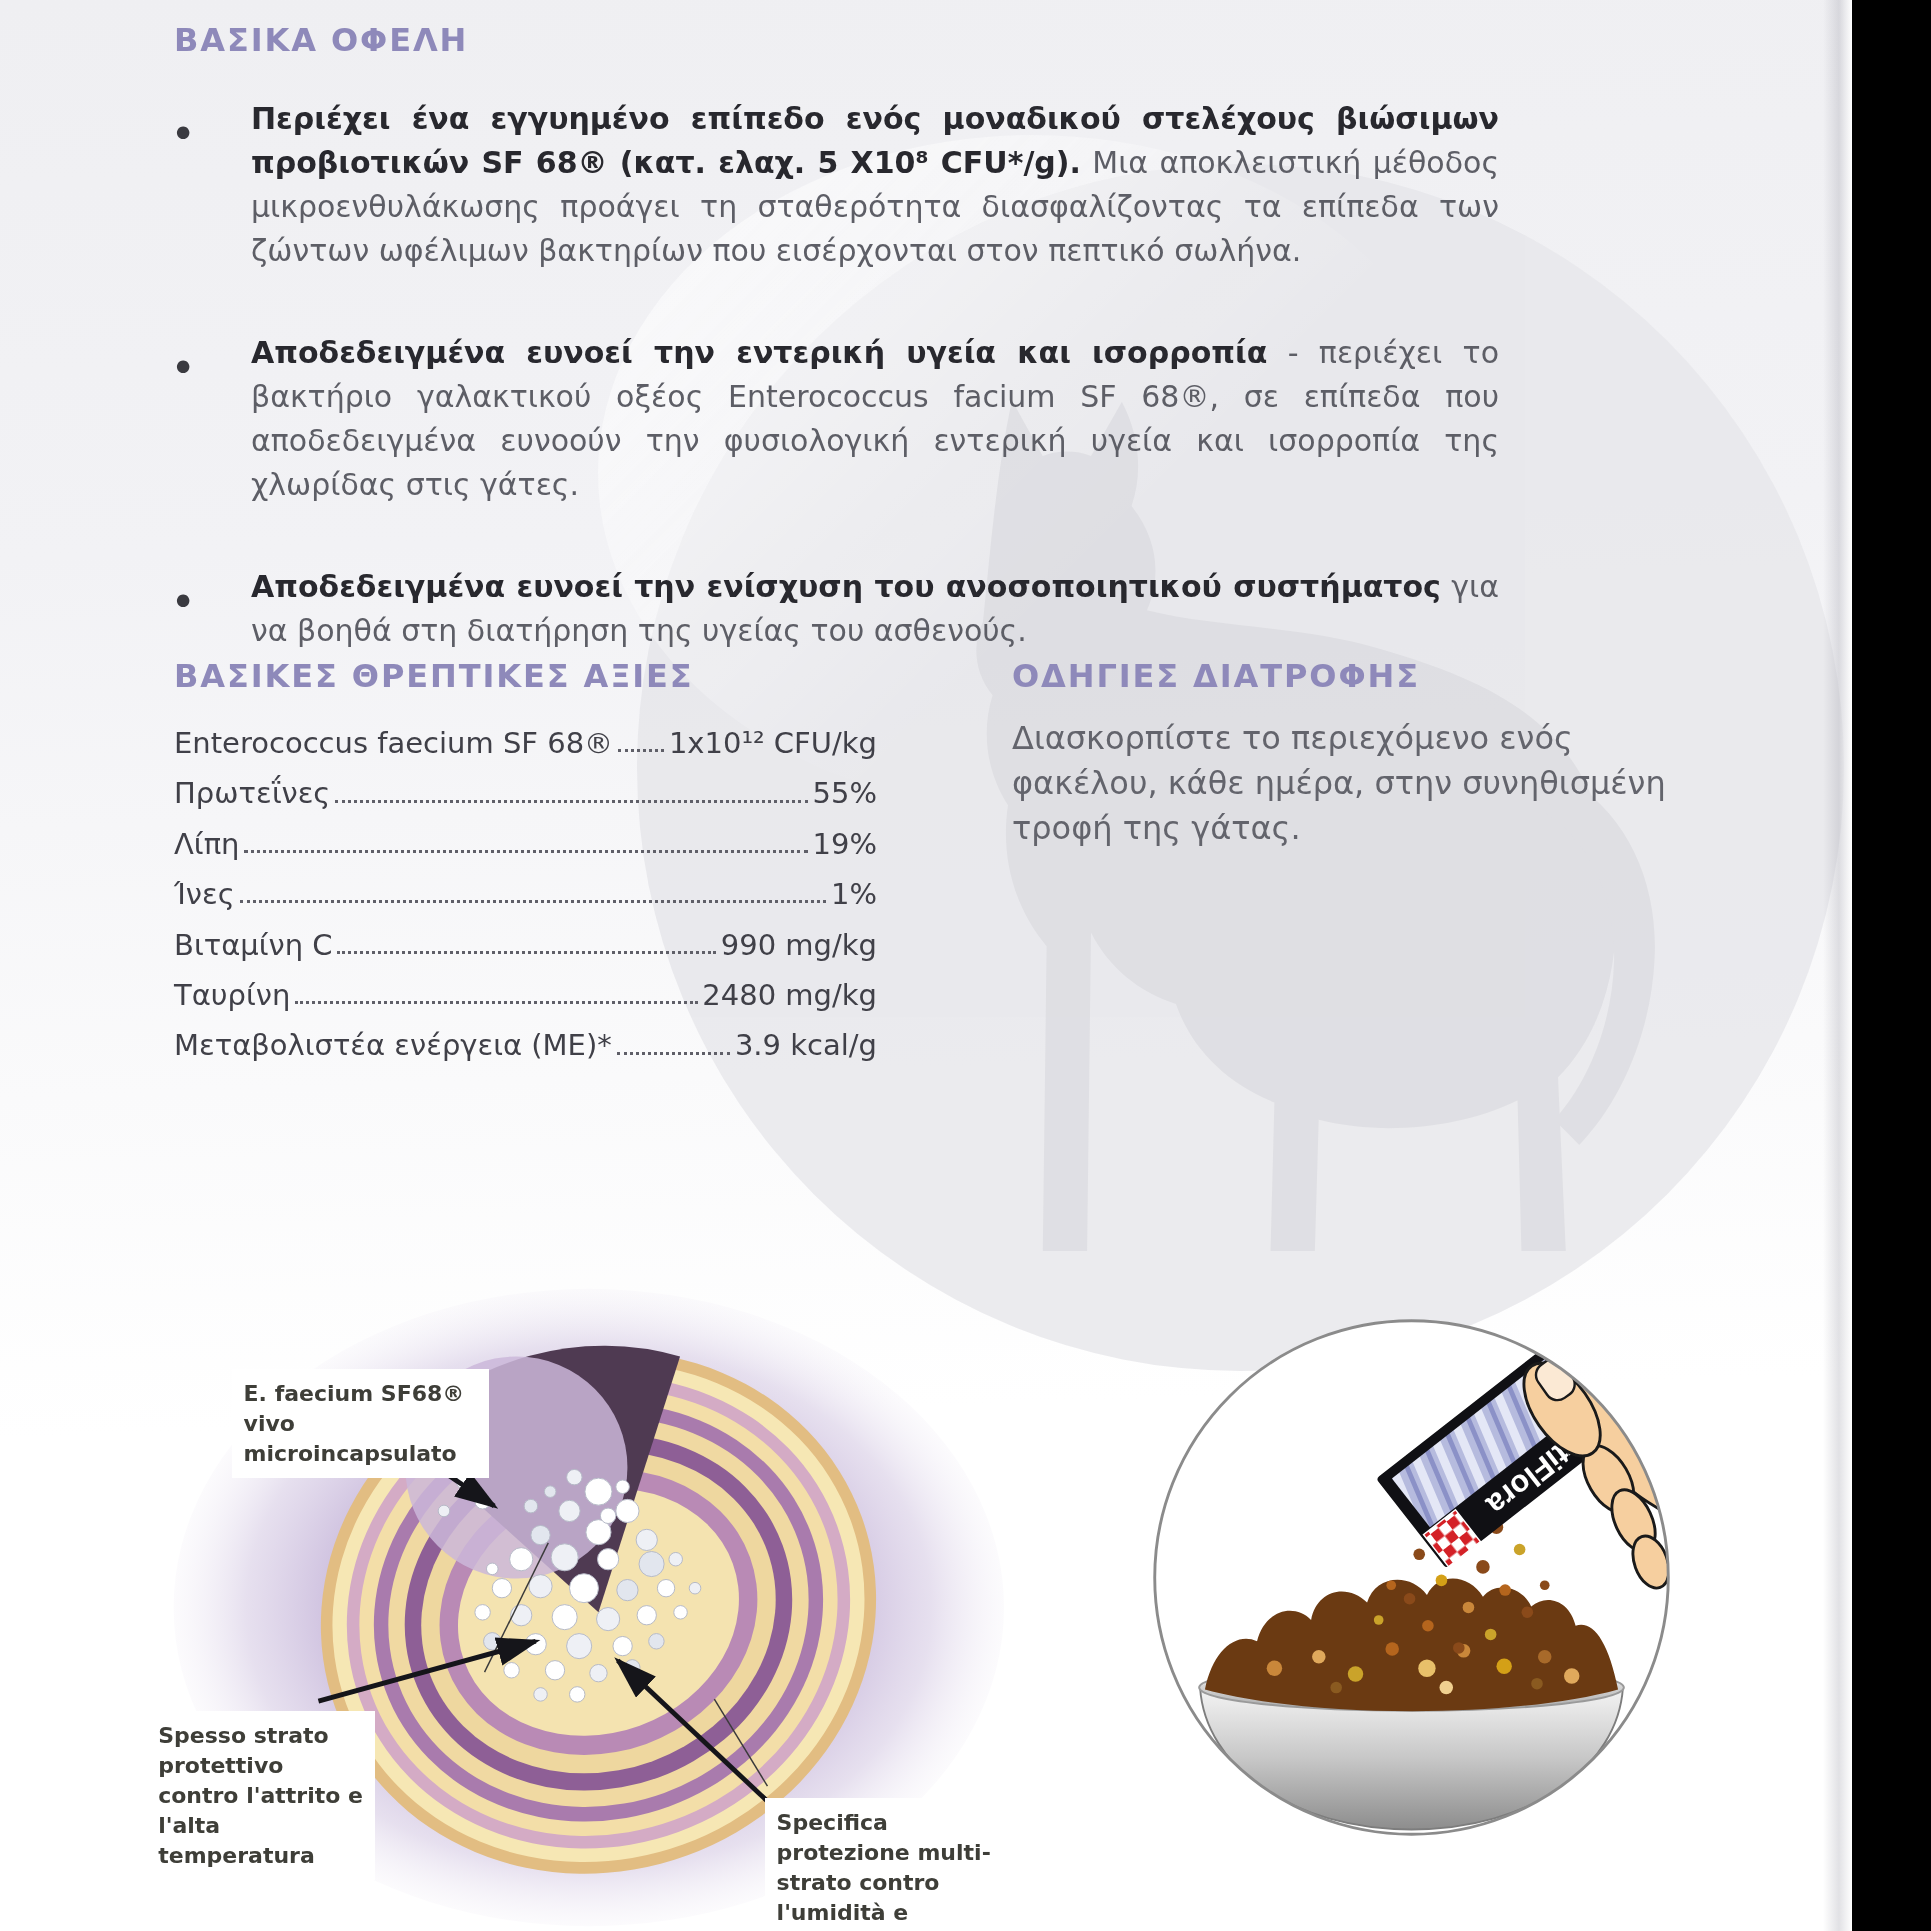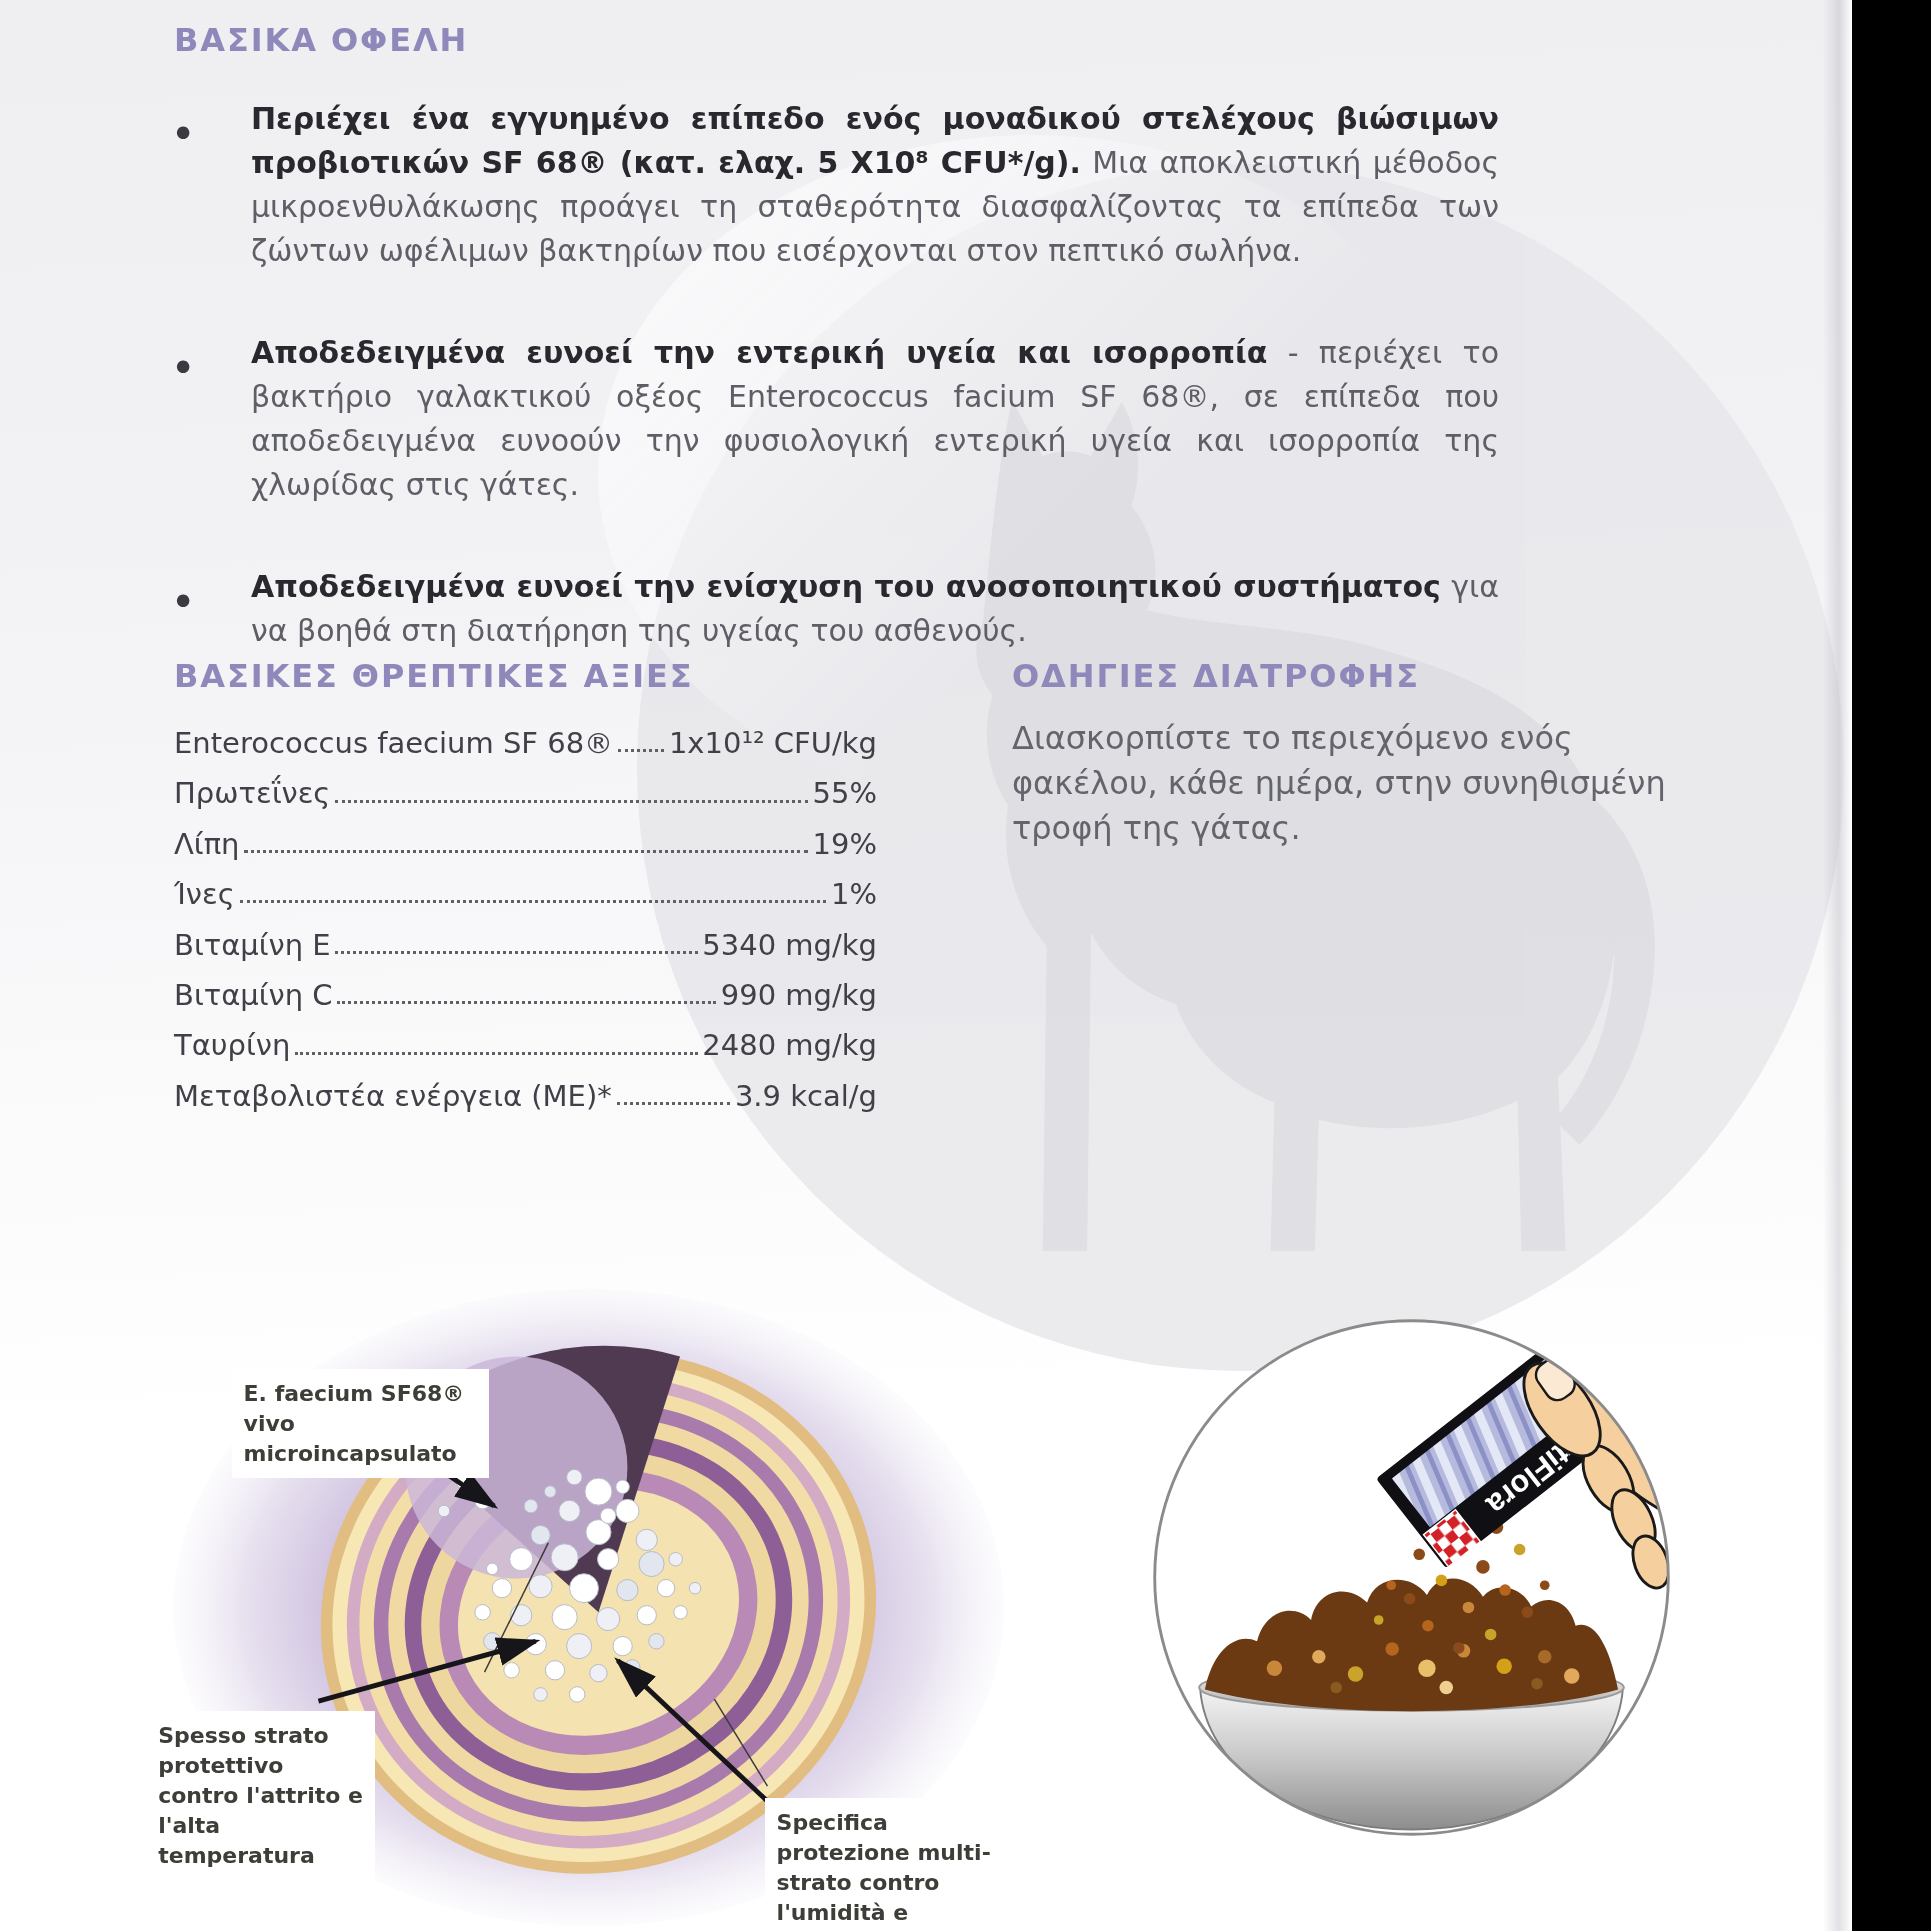--- a/index.html
+++ b/index.html
@@ -113,25 +113,20 @@
     </div>
     <div class="n-row">
       <span class="lbl">Λίπη</span>
       <span class="leader"></span>
       <span class="val">19%</span>
     </div>
     <div class="n-row">
       <span class="lbl">Ίνες</span>
       <span class="leader"></span>
       <span class="val">1%</span>
-    </div>
-    <div class="n-row">
-      <span class="lbl">Βιταμίνη E</span>
-      <span class="leader"></span>
-      <span class="val">5340  mg/kg</span>
     </div>
     <div class="n-row">
       <span class="lbl">Βιταμίνη C</span>
       <span class="leader"></span>
       <span class="val">990  mg/kg</span>
     </div>
     <div class="n-row">
       <span class="lbl">Ταυρίνη</span>
       <span class="leader"></span>
       <span class="val">2480  mg/kg</span>

